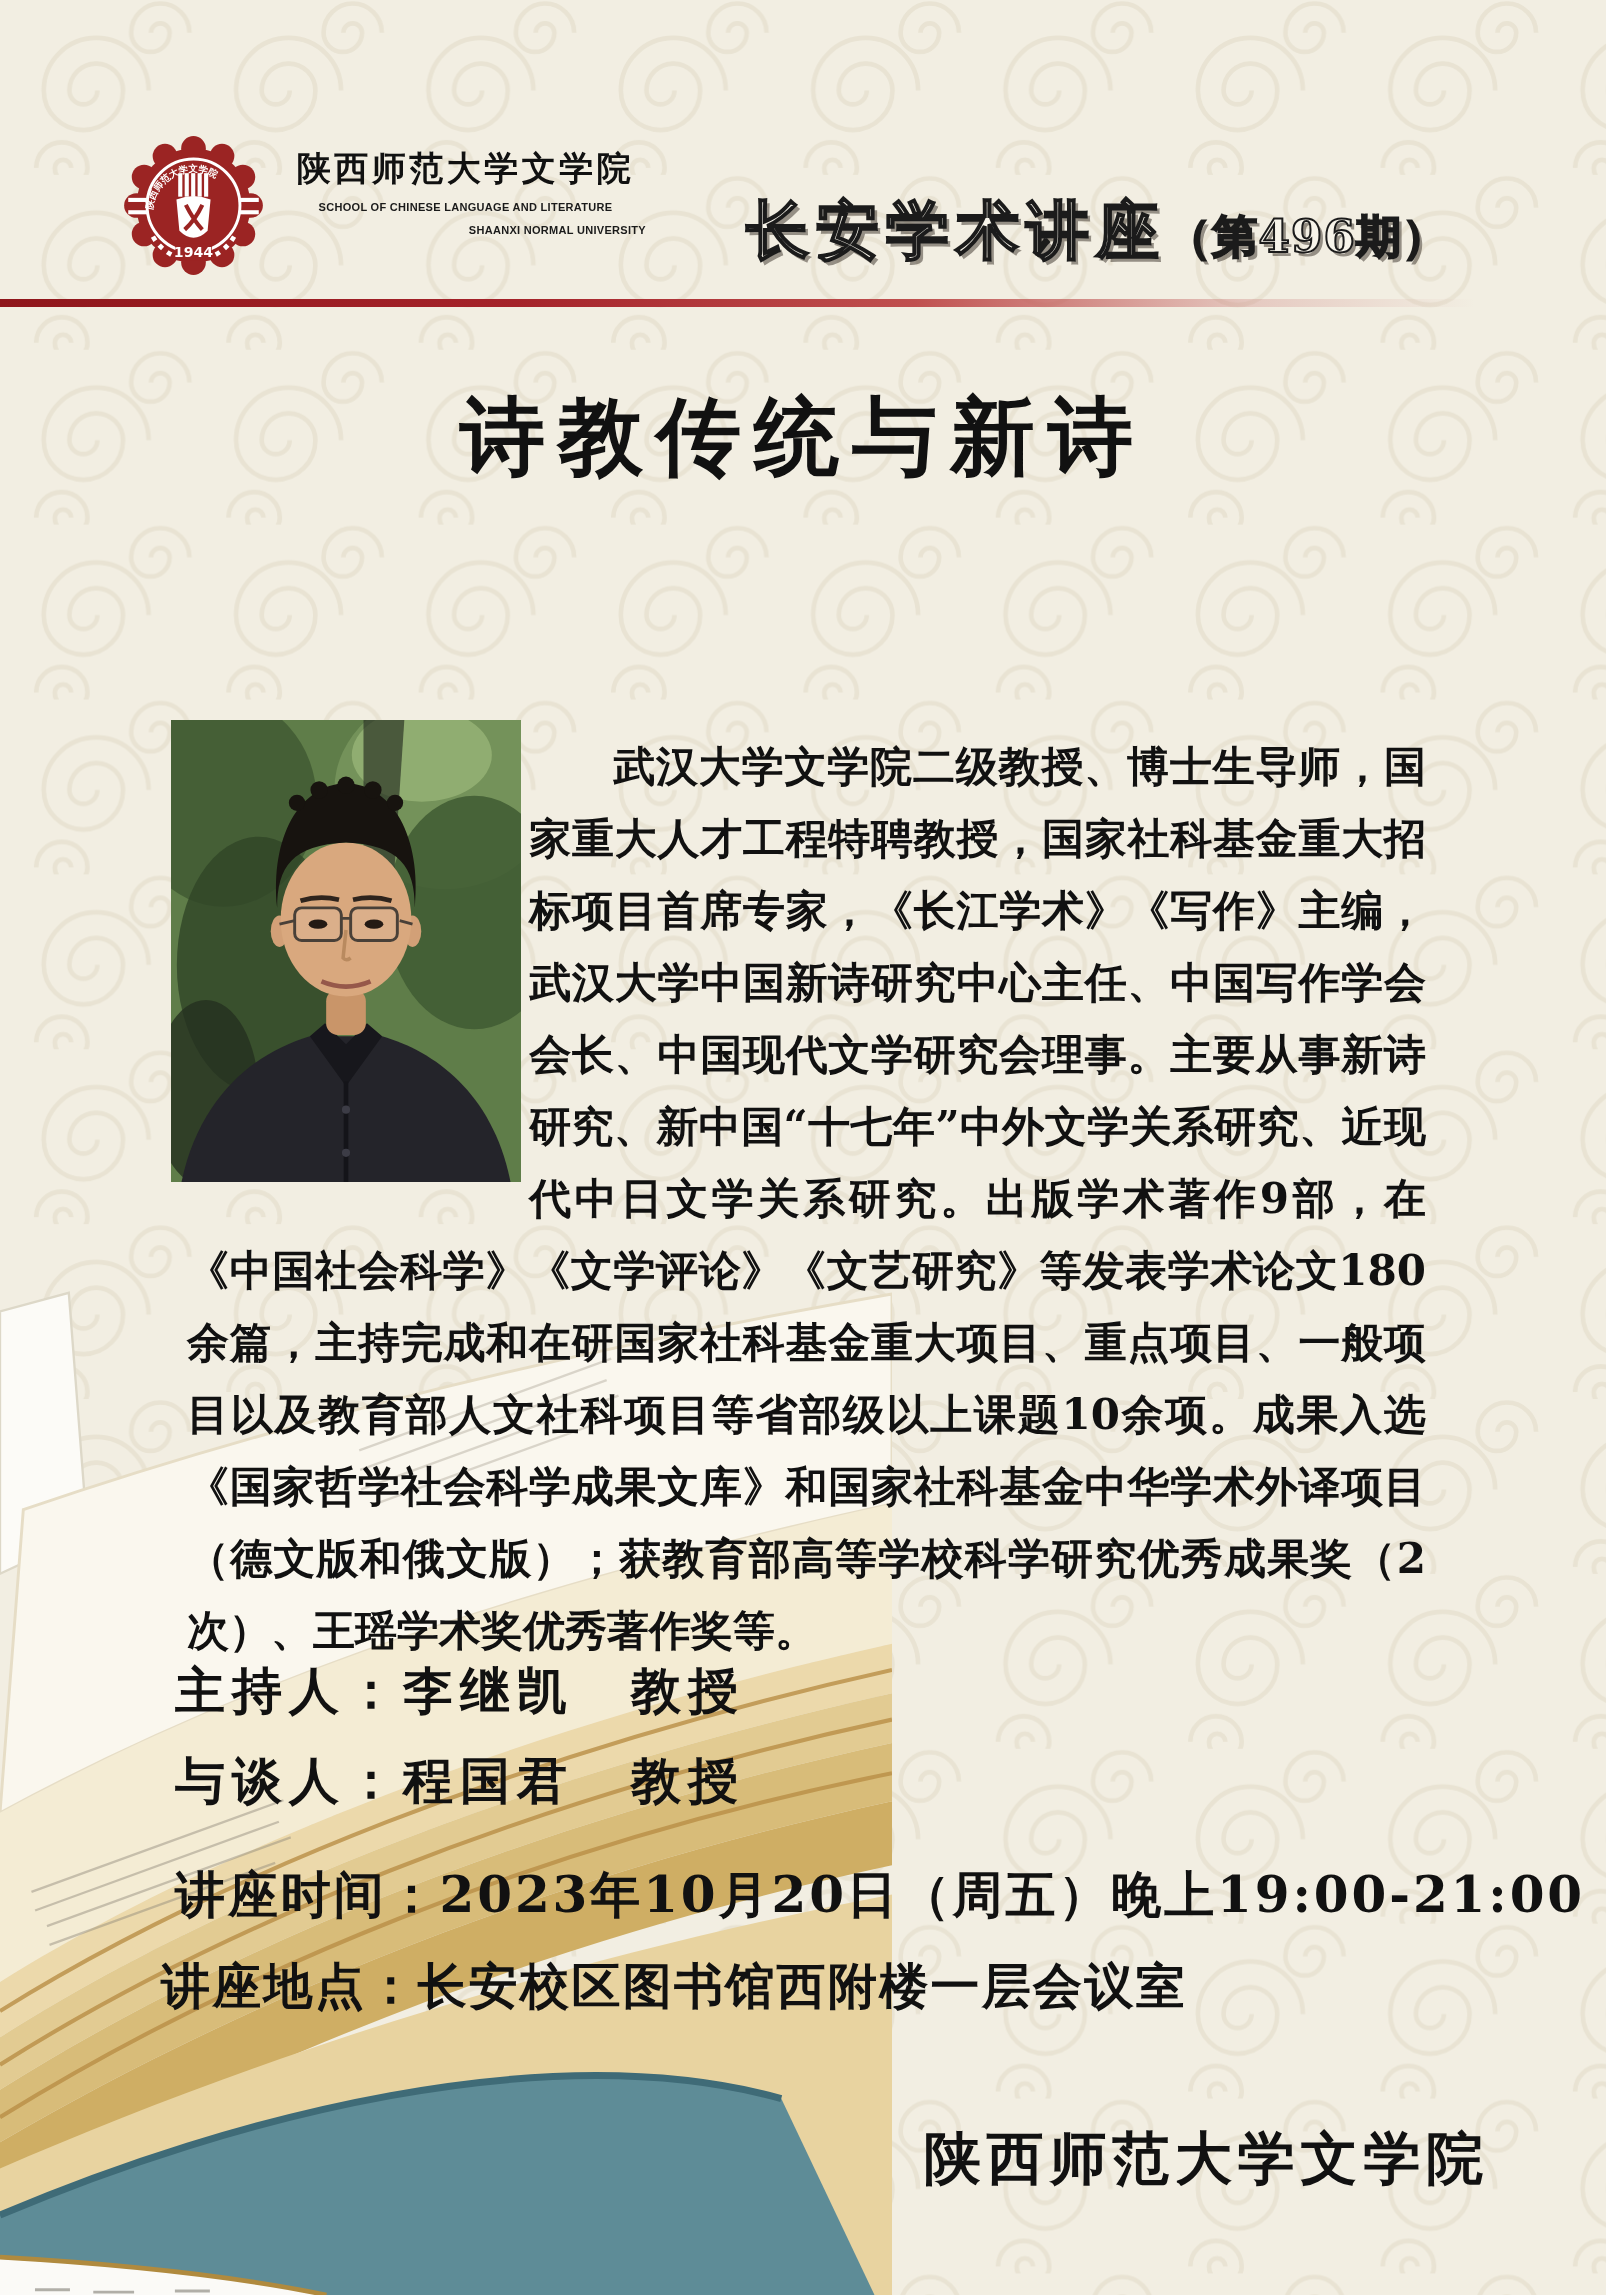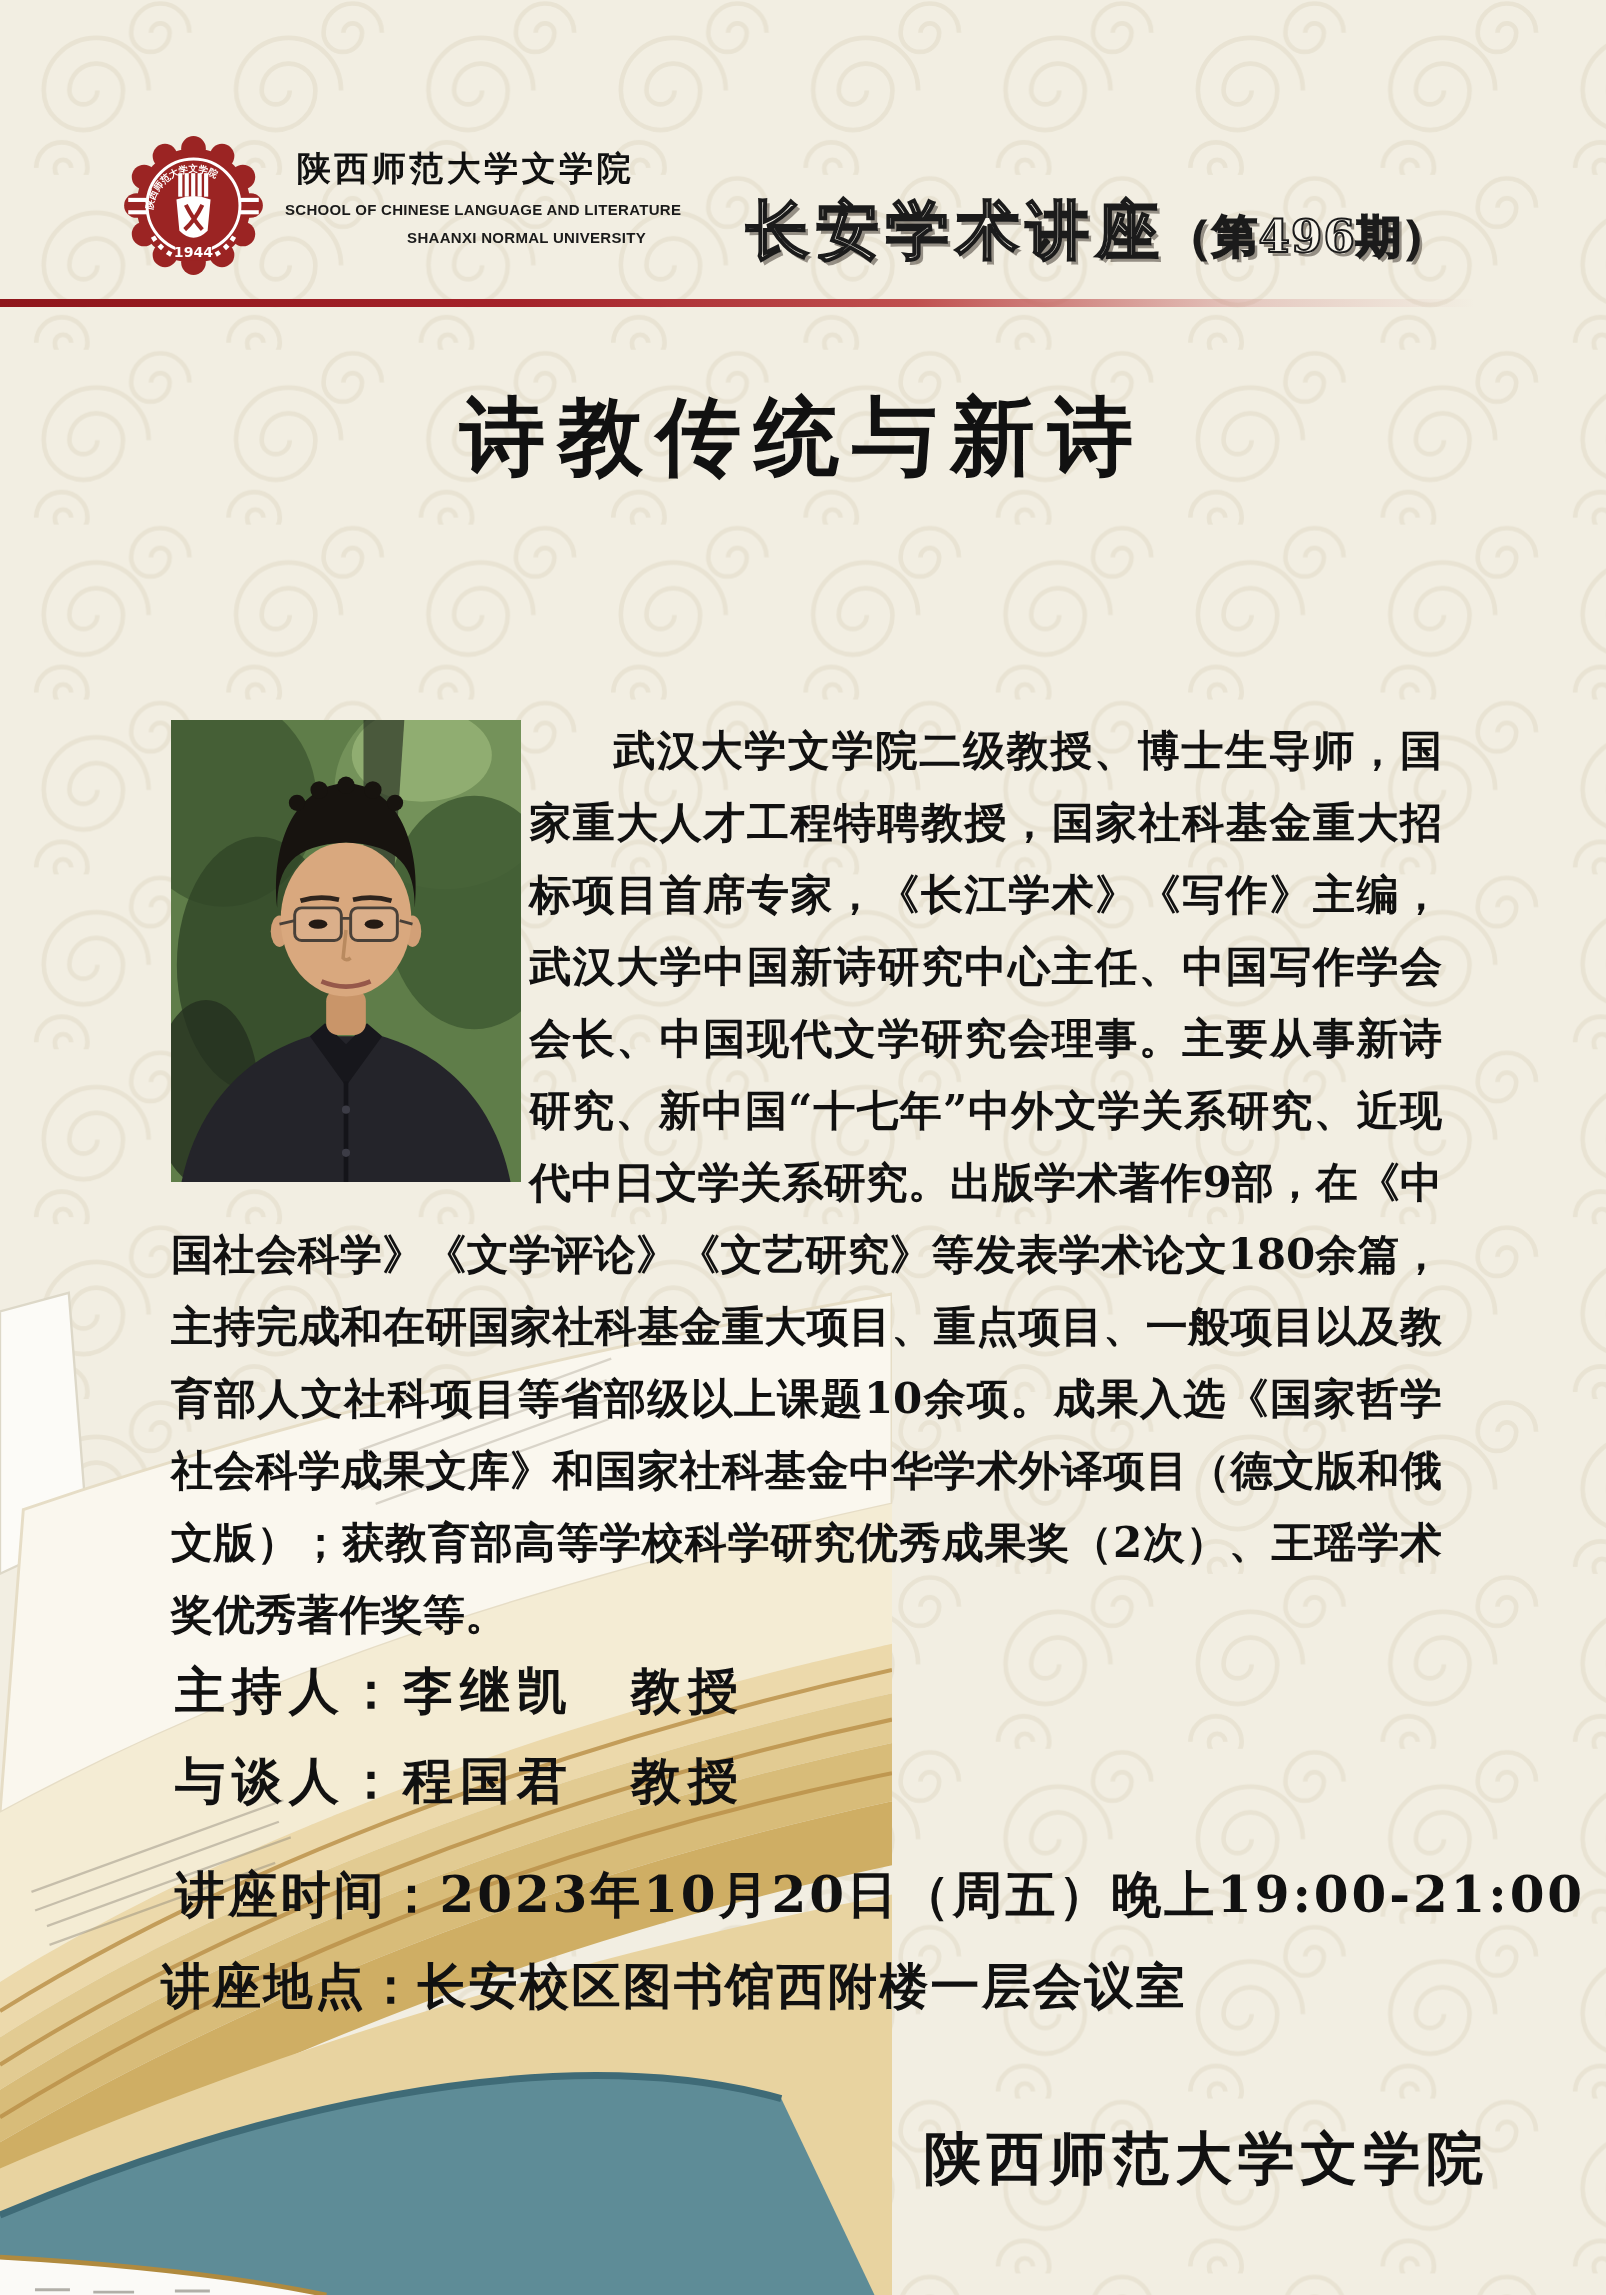--- a/index.html
+++ b/index.html
@@ -9,41 +9,41 @@
     font-family:"DejaVu Serif","Liberation Serif",serif;
   }
   .bg-pattern{position:absolute;left:0;top:0;z-index:0;}
   .book-art{position:absolute;left:0;top:1259px;width:892px;height:1036px;z-index:1;}
   .layer{position:absolute;z-index:2;}
 
   .seal{left:120px;top:132px;width:147px;height:147px;}
   .school-block{left:285px;top:146px;width:361px;text-align:center;}
   .school-zh{font-size:34px;font-weight:700;letter-spacing:3.5px;white-space:nowrap;}
   .school-en{font-family:"Liberation Sans","DejaVu Sans",sans-serif;font-weight:700;
-    font-size:15px;letter-spacing:0.3px;margin-top:9.3px;color:#1a1a1a;white-space:nowrap;}
+    font-size:11px;letter-spacing:0.3px;margin-top:9.3px;color:#1a1a1a;white-space:nowrap;}
   .school-en + .school-en{margin-top:11px;text-align:right;}
 
   .series{left:746px;top:188px;width:729px;white-space:nowrap;
     font-weight:700;color:#f7f4ea;-webkit-text-stroke:2px #1b1b1b;
     text-shadow:3.5px 4.1px 0.6px rgba(55,48,40,0.5);}
   .series-main{font-size:63px;letter-spacing:7px;}
   .series-issue{font-size:45px;letter-spacing:1.2px;}
 
   .red-rule{left:0;top:299px;width:1475px;height:7.6px;
     background:linear-gradient(90deg,#8f161b 0%,#a5232a 35%,#c0504f 62%,
       rgba(197,108,108,0.28) 85%,rgba(197,108,108,0) 100%);}
 
   .main-title{left:0;top:380px;width:100%;text-align:center;
     font-size:85px;font-weight:900;letter-spacing:13px;}
 
   .speaker-line{left:175px;top:561px;font-size:56px;font-weight:800;letter-spacing:8.2px;white-space:nowrap;}
 
   .bio{left:171px;top:715px;width:1271px;font-size:42px;line-height:72px;
     font-weight:700;text-align:justify;}
-  .bio p{margin:0;text-indent:2em;}
+  .bio p{margin:16px;text-indent:2em;}
   .photo{float:left;display:block;width:350px;height:462px;margin:4.7px 8.2px 3.5px 0;}
 
   .host-line{left:175px;top:1658px;font-size:50px;font-weight:800;letter-spacing:7px;white-space:nowrap;}
   .discussant-line{left:175px;top:1748px;font-size:50px;font-weight:800;letter-spacing:7px;white-space:nowrap;}
   .time-line{left:175px;top:1862px;font-size:50px;font-weight:800;letter-spacing:2.9px;white-space:nowrap;text-align:right;}
   .venue-line{left:161px;top:1954px;font-size:49px;font-weight:800;letter-spacing:2.3px;white-space:nowrap;}
   .signature{right:117px;top:2121px;font-size:57px;font-weight:800;letter-spacing:5.8px;white-space:nowrap;}
 </style>
 </head>
 <body>

